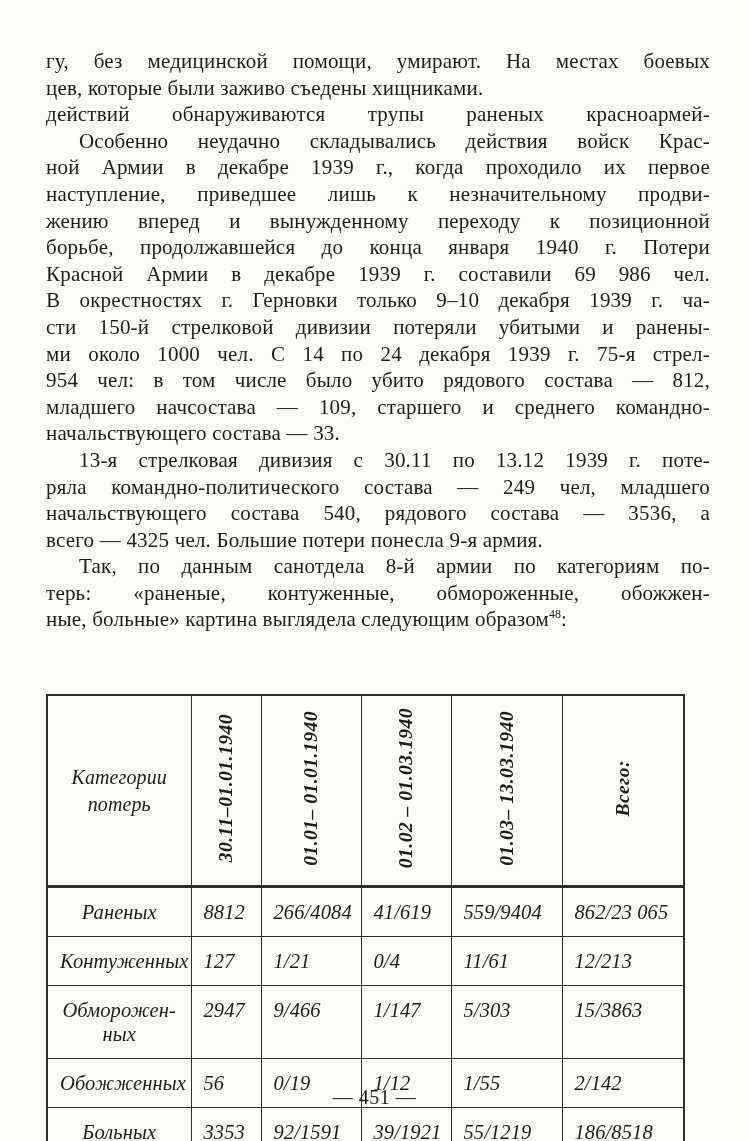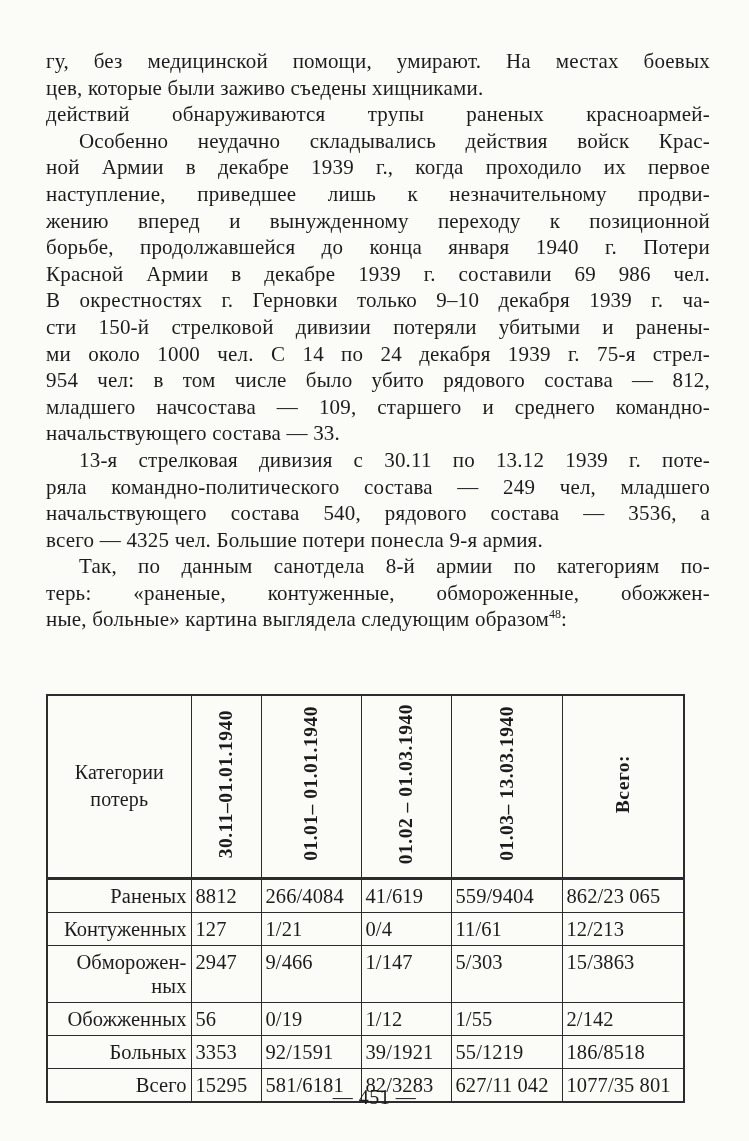--- a/index.html
+++ b/index.html
@@ -39,22 +39,23 @@
     left: 46px; top: 694px;
     width: 637px;
     border-collapse: collapse;
     table-layout: fixed;
     font-size: 20.5px;
     letter-spacing: 0.1px;
     color: #1c1c1c;
   }
   table.losses td, table.losses th {
     border: 1.5px solid #2c2c2c;
-    padding: 4px;
+    padding: 12px;
     font-weight: normal;
+    font-style: italic;
   }
   table.losses { border: 2.5px solid #2c2c2c; }
   tr.hdr { height: 183px; }
   tr.hdr th { border-bottom: 3px solid #2c2c2c; }
   th.corner {
     text-align: center;
     vertical-align: middle;
     font-weight: bold;
     font-size: 20px;
     line-height: 1.35;
@@ -70,21 +71,21 @@
     transform: rotate(180deg);
     white-space: nowrap;
     font-weight: bold;
     font-size: 19.5px;
     letter-spacing: 0.5px;
   }
   tr.r1 { height: 29px; } tr.r2 { height: 29px; }
   tr.r3 { height: 43px; } tr.r4 { height: 30px; }
   tr.r5 { height: 28px; } tr.r6 { height: 27px; }
   td.lbl {
-    text-align: right;
+    text-align: center;
     vertical-align: top;
     padding: 2px 4px 0 7px;
     line-height: 24px;
     white-space: pre-line;
   }
   td.num {
     vertical-align: top;
     padding-top: 2px;
     line-height: 24px;
   }

